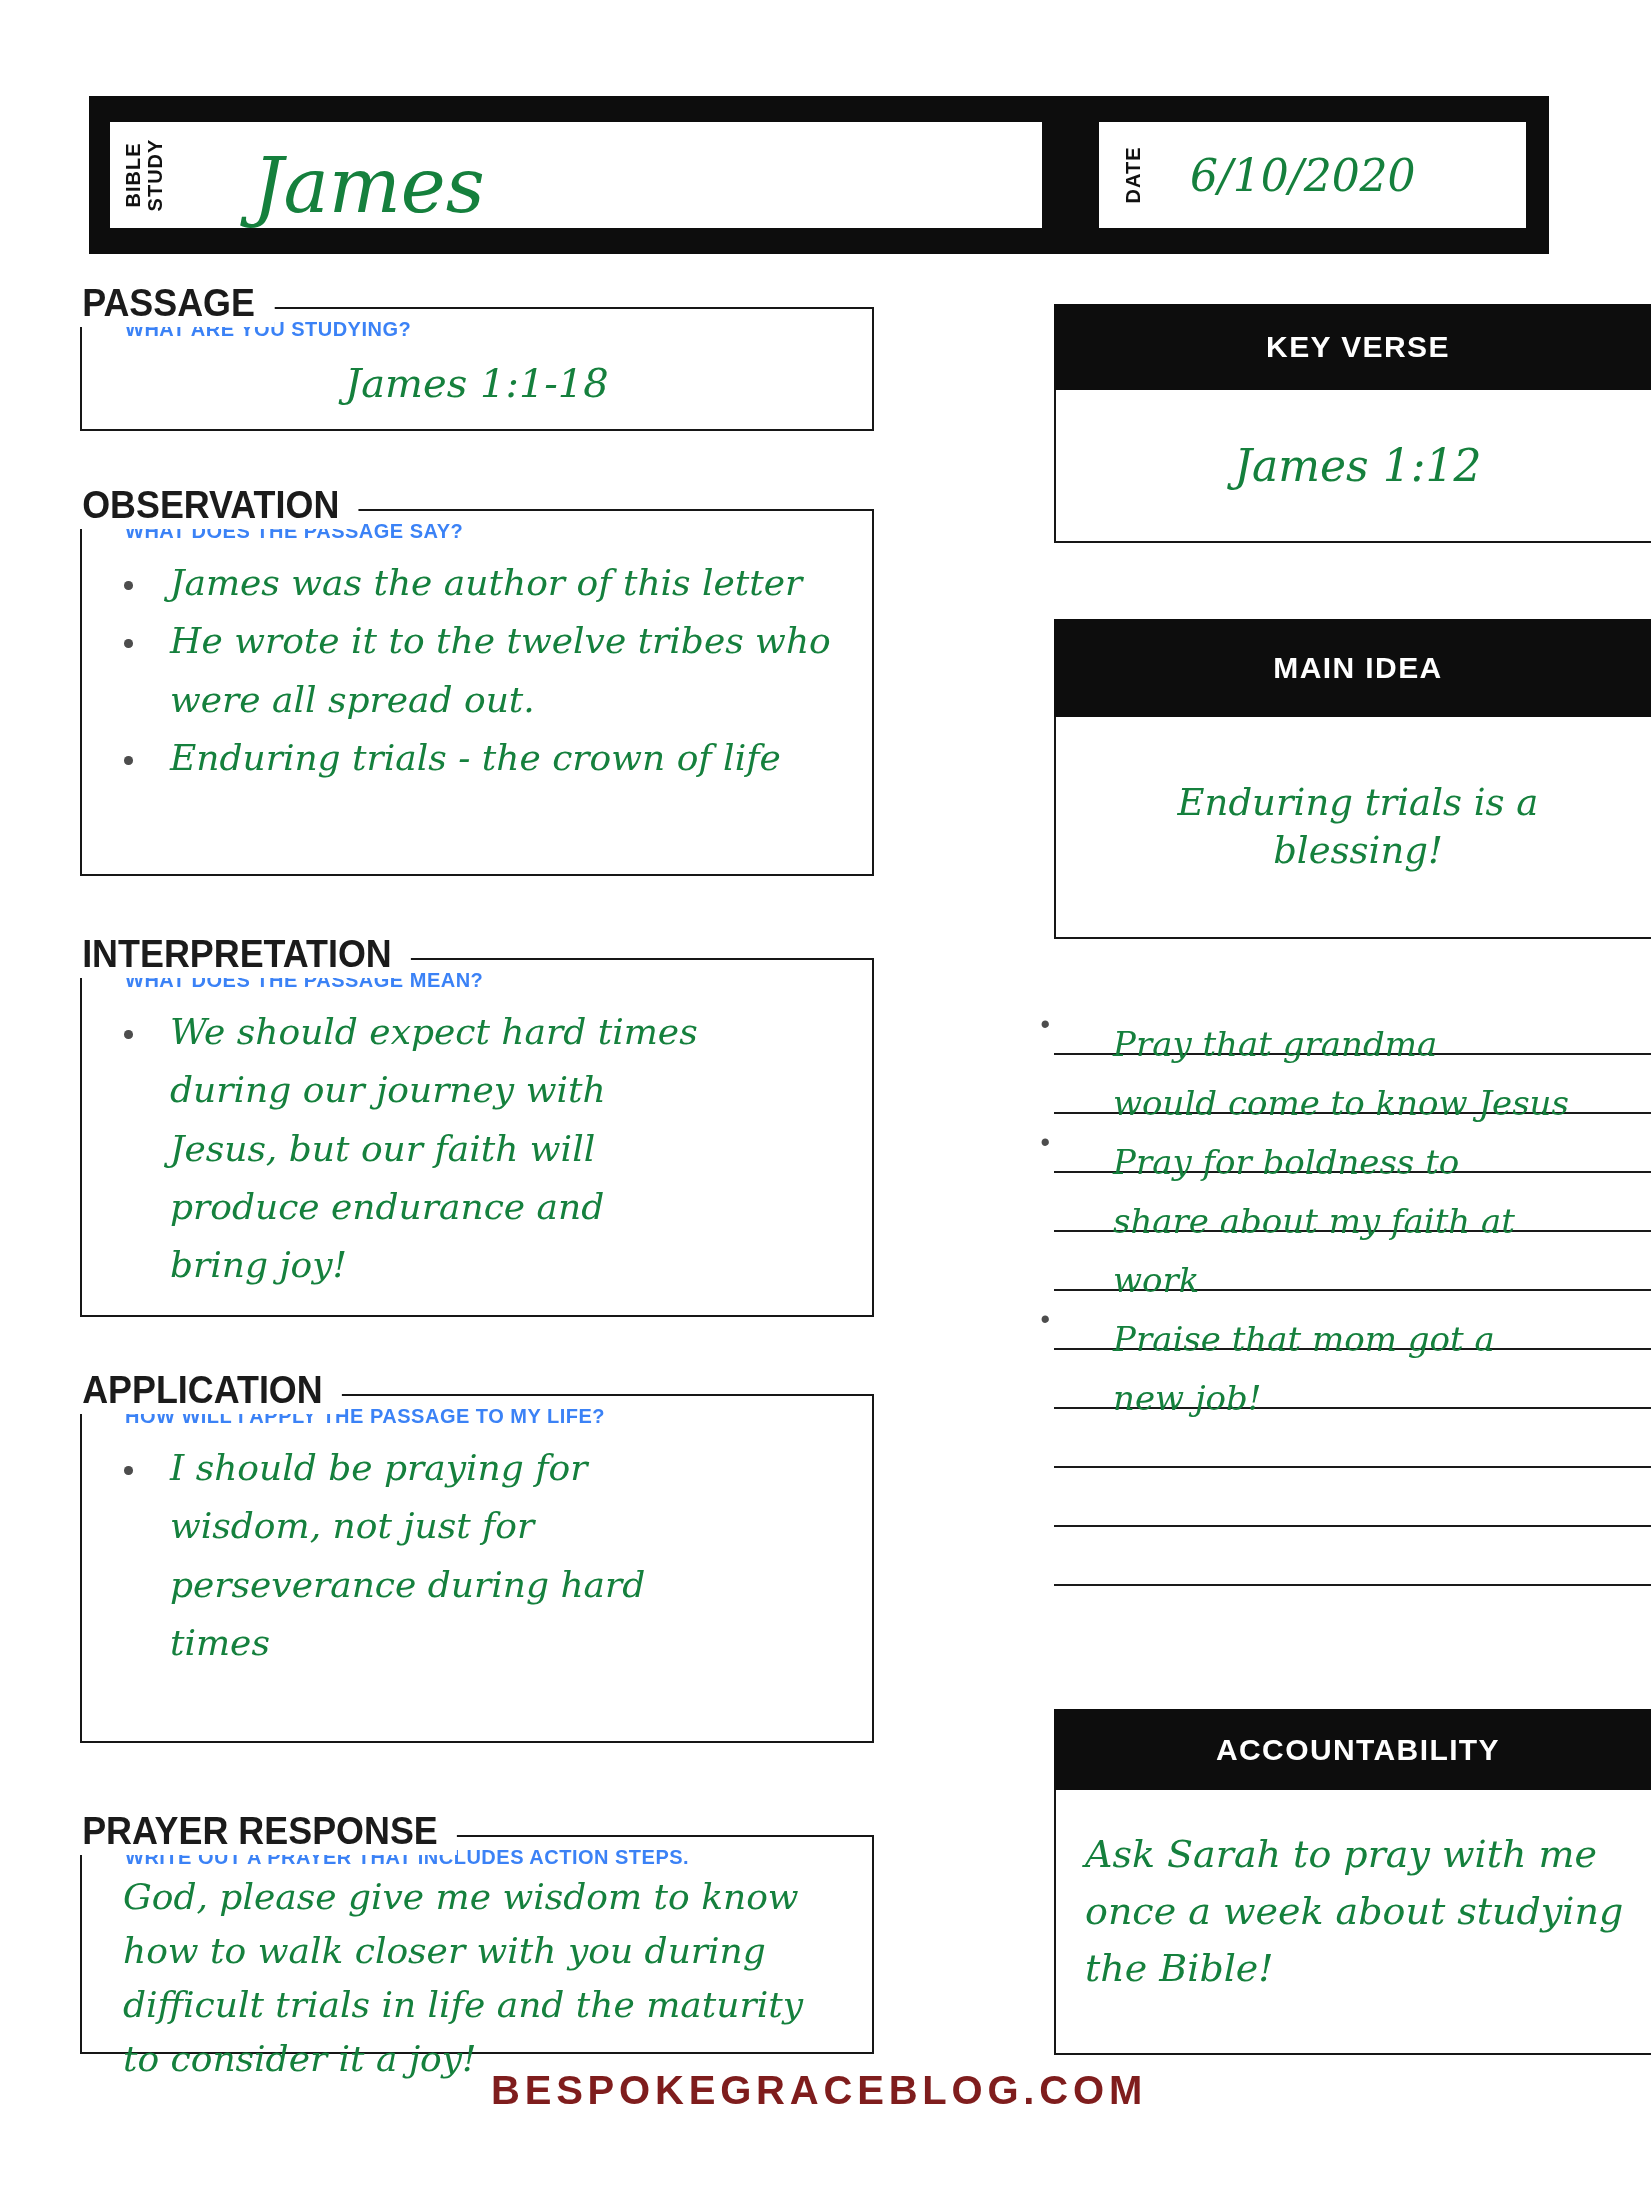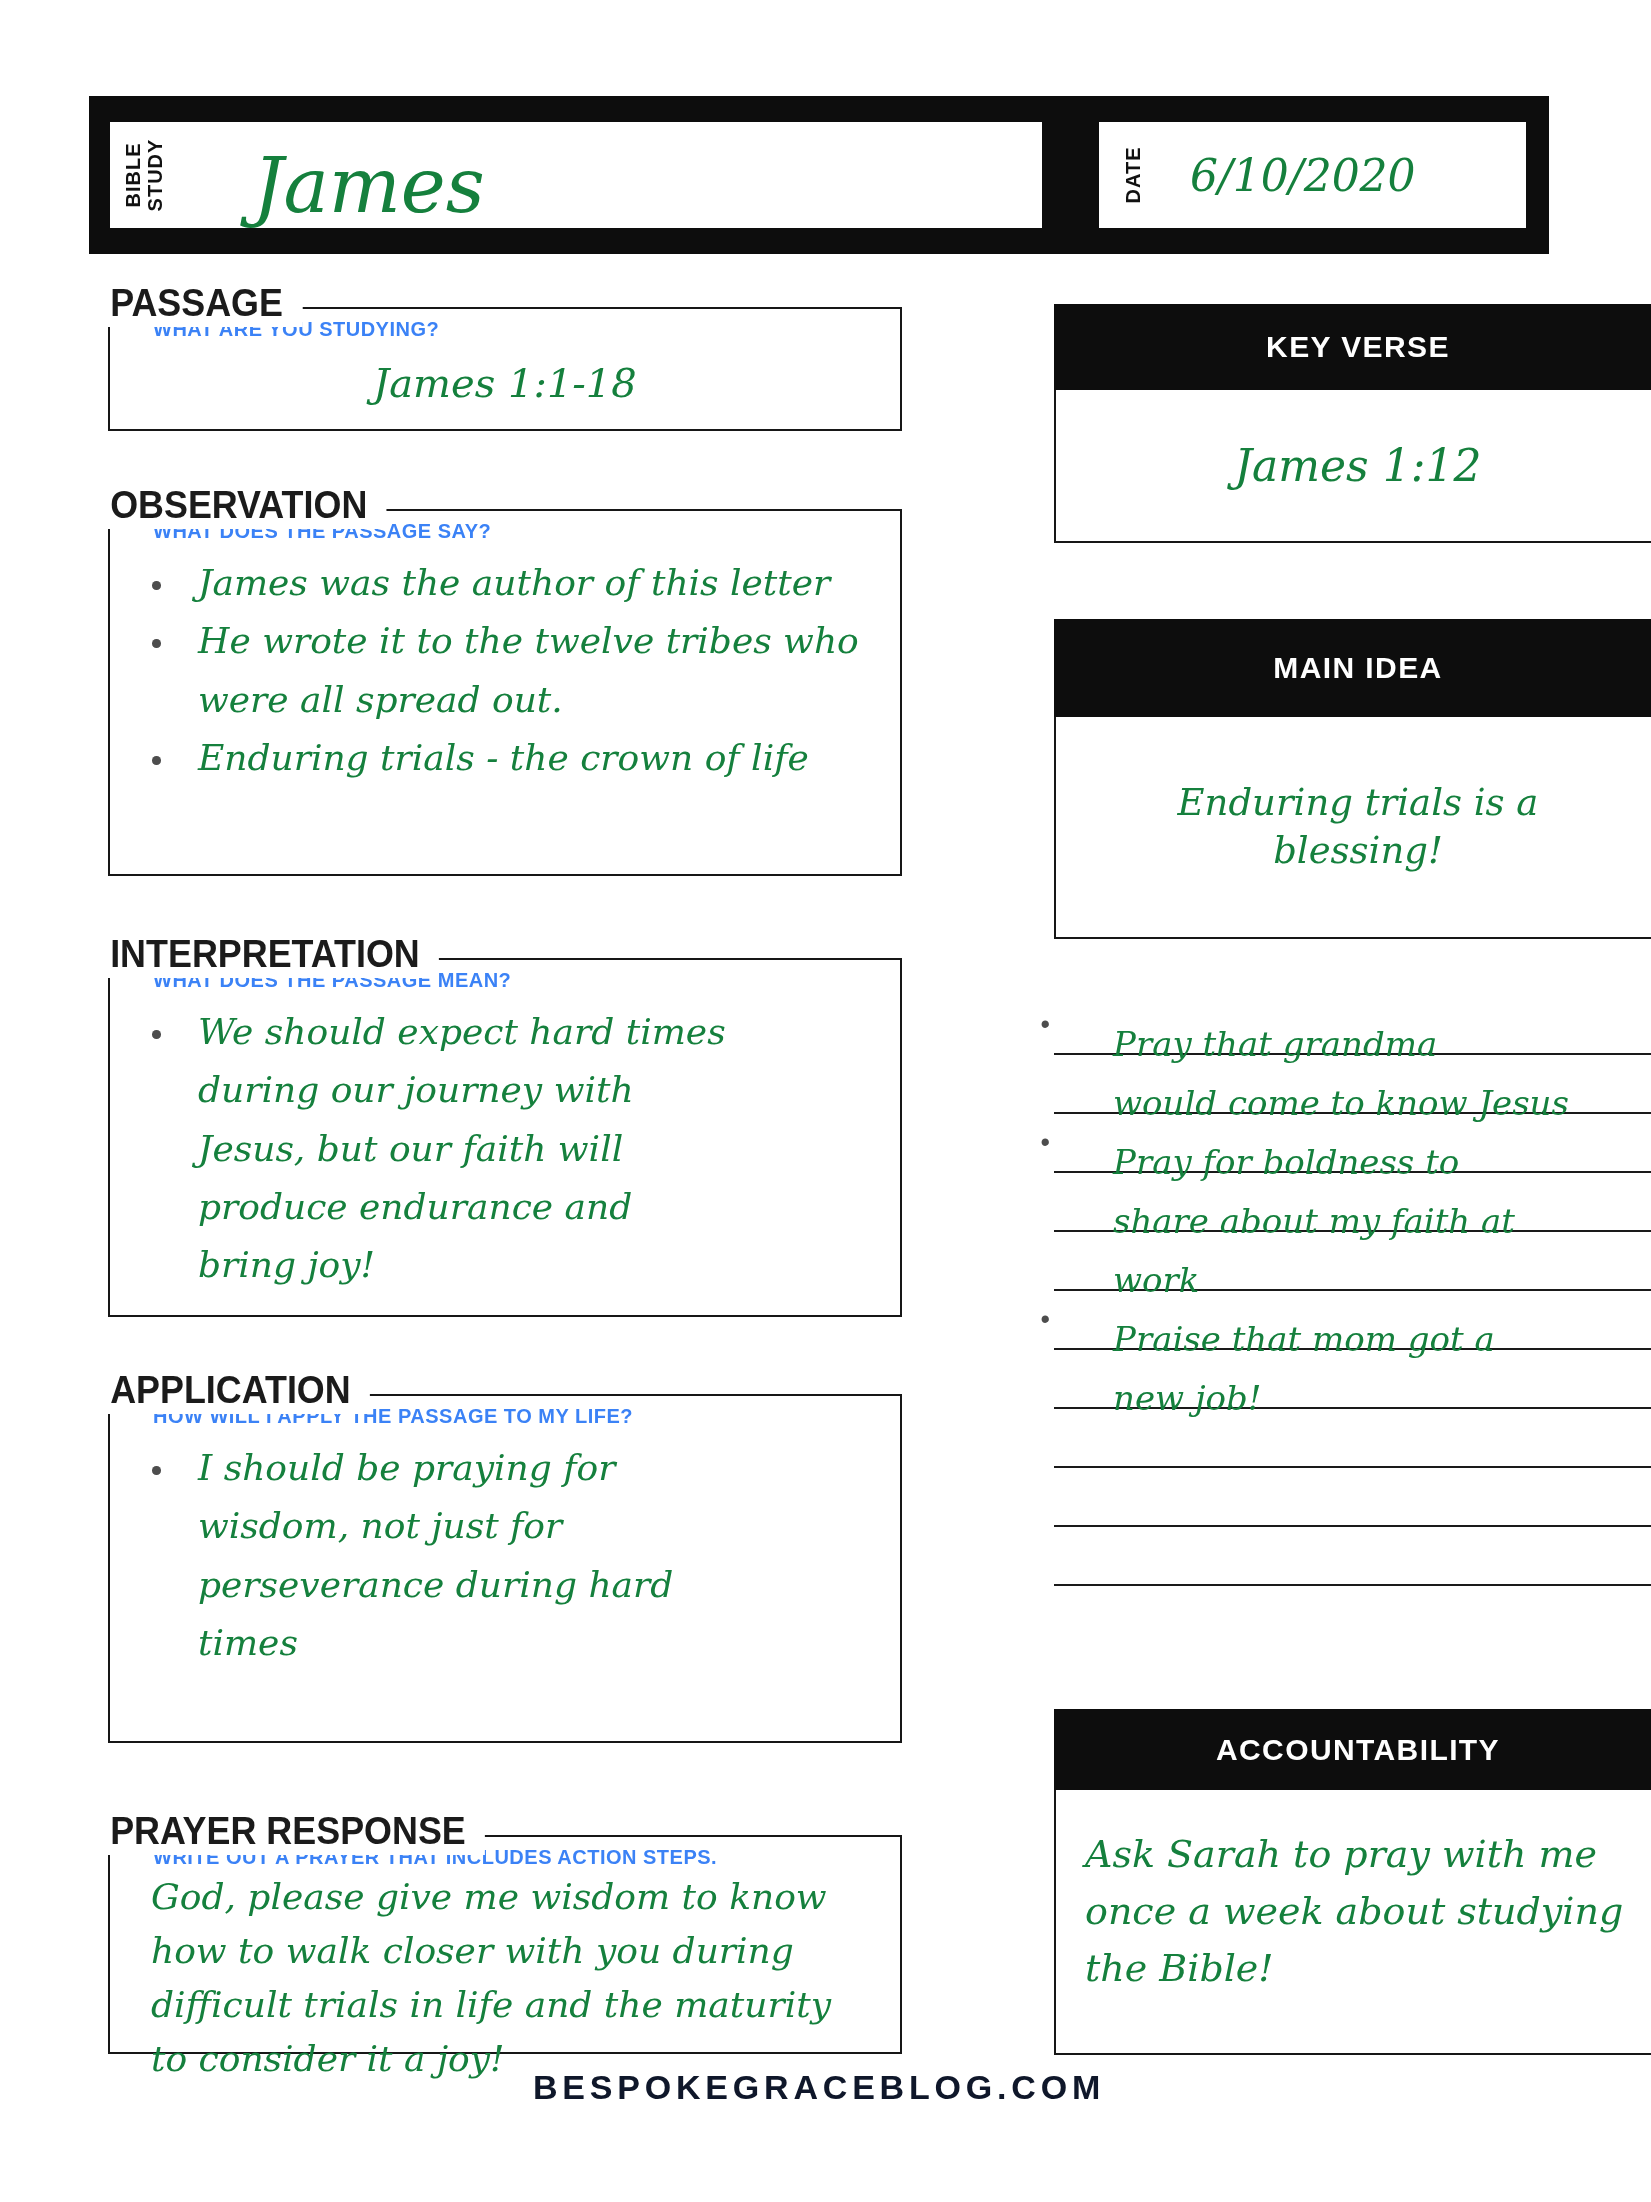--- a/index.html
+++ b/index.html
@@ -14,21 +14,21 @@
   .title-box{position:absolute;left:21px;top:26px;width:932px;height:106px;background:#ffffff;}
   .date-box{position:absolute;left:1010px;top:26px;width:427px;height:106px;background:#ffffff;}
   .vstrip{position:absolute;left:0;top:0;width:69px;height:100%;}
   .rot{position:absolute;left:50%;top:50%;transform:translate(-50%,-50%) rotate(-90deg);
        font-weight:700;font-size:20px;letter-spacing:1px;line-height:1.08;text-align:center;color:#111;white-space:nowrap;}
   .rot span{display:block;}
   .page-title{position:absolute;left:143px;bottom:3.8px;font-size:76px;line-height:1;}
   .date-value{position:absolute;left:91px;top:50%;transform:translateY(-50%);font-size:44px;}
 
   
-  .panel{position:absolute;left:108px;width:794px;border:2.9px solid #171717;background:#fff;box-sizing:border-box;}
+  .panel{position:absolute;left:80px;width:794px;border:2.9px solid #171717;background:#fff;box-sizing:border-box;}
   .panel-title{position:absolute;top:-27px;left:-5.7px;background:#ffffff;padding:0 21px 1.9px 6.7px;
        font-weight:700;font-size:39px;line-height:1.1;color:#1b1b1b;
        transform:scaleX(.92);transform-origin:left bottom;white-space:nowrap;}
   .panel-hint{margin:8.6px 0 0 43px;font-weight:700;font-size:20px;color:#3b82f6;letter-spacing:0.5px;}
   .bullets{margin:11.5px 0 0 0;padding:0;list-style:none;}
   .bullet-item{position:relative;padding-left:88px;font-size:36px;line-height:1.62;}
   .bullet-item .dot{position:absolute;left:42px;top:27px;width:8.6px;height:8.6px;border-radius:50%;background:#4d4d4d;}
   #panel-passage{top:307px;height:124px;}
   #panel-observation{top:509px;height:367px;}
   #panel-interpretation{top:958px;height:359px;}
@@ -58,21 +58,21 @@
   .rule-row{height:57px;position:relative;border-bottom:2.9px solid #1a1a1a;}
   .rule-row .rtext{position:absolute;left:59px;bottom:-7.6px;font-size:34px;line-height:1;white-space:nowrap;}
   .rule-row .rbullet{position:absolute;left:-13.4px;bottom:13.4px;font-size:27px;color:#4d4d4d;
        font-family:"Liberation Sans",sans-serif;font-style:normal;}
   #accountability{top:1709px;}
   #accountability .side-head{height:81px;}
   #accountability .side-body{height:265px;padding:36px 23px 0 29px;font-size:38px;line-height:1.5;}
 
   
   .site-footer{position:absolute;left:89px;top:2068px;width:1460px;text-align:center;
-       font-weight:700;font-size:34px;letter-spacing:4.8px;color:#0f172a;}
+       font-weight:700;font-size:40px;letter-spacing:4.8px;color:#7f1d1d;}
 </style>
 </head>
 <body>
 
 <div class="header-bar">
   <div class="title-box">
     <div class="vstrip">
       <div class="rot">
         <span>BIBLE</span>
         <span>STUDY</span>

